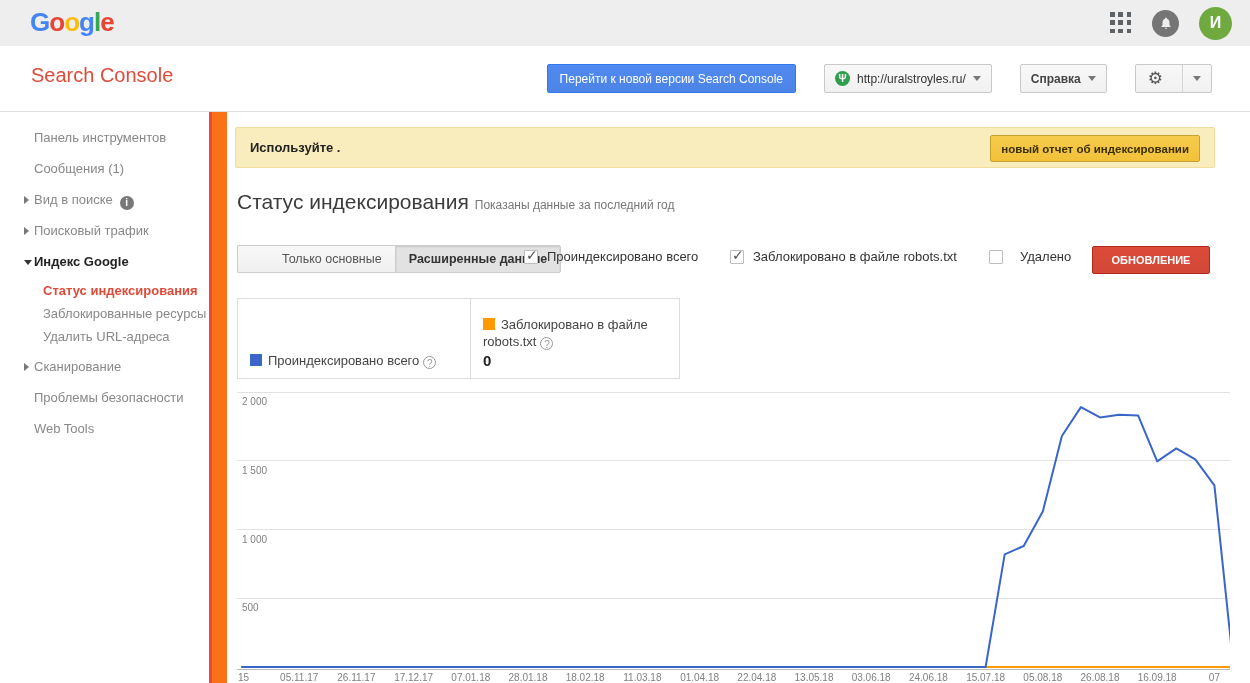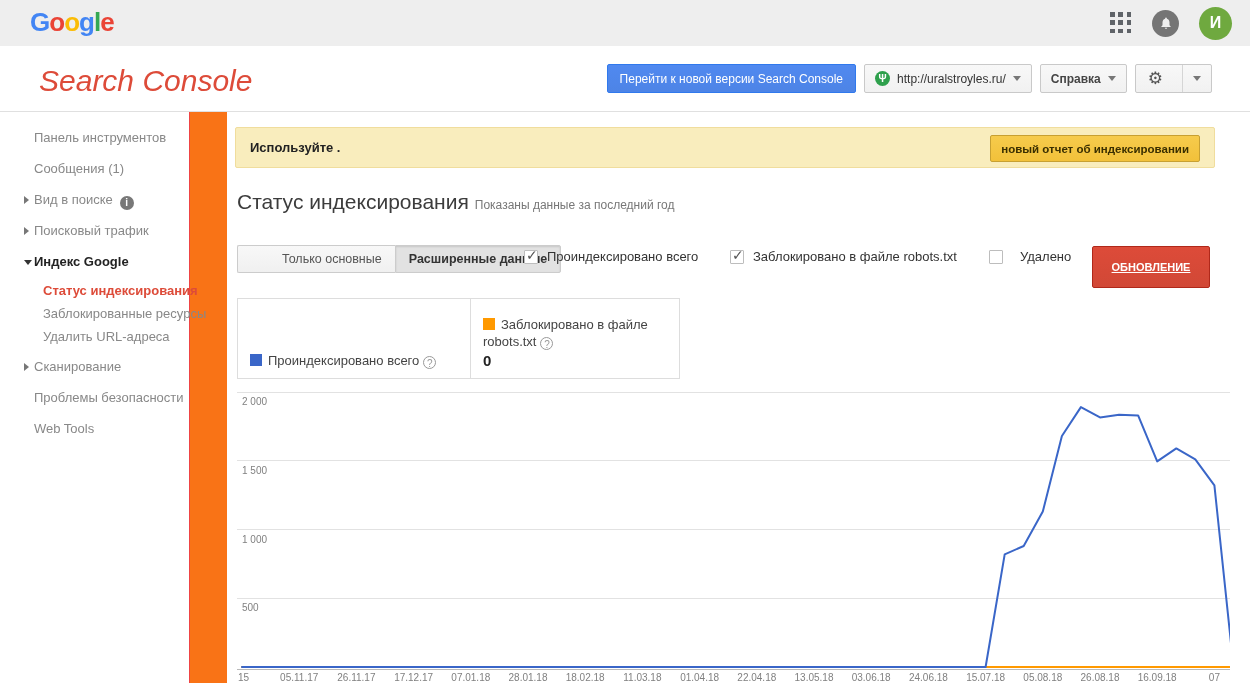--- a/index.html
+++ b/index.html
@@ -12,33 +12,33 @@
   .glogo { position:absolute; left:30px; top:7px; font-size:26px; font-weight:bold; letter-spacing:-1px; cursor:pointer; }
   .glogo span { display:inline-block; }
   .topbar-icons { position:absolute; right:18px; top:0; height:46px; display:flex; align-items:center; gap:20px; }
   .apps-grid { width:22px; height:22px; display:grid; grid-template-columns:repeat(3,1fr); gap:3px; cursor:pointer; }
   .apps-grid i { width:4.5px; height:4.5px; background:#5f6368; }
   .bell-circle { width:27px; height:27px; border-radius:50%; background:#757575; display:flex; align-items:center; justify-content:center; cursor:pointer; }
   .avatar { width:33px; height:33px; border-radius:50%; background:#6fa93f; color:#fff; font-size:16px; font-weight:bold; display:flex; align-items:center; justify-content:center; cursor:pointer; }
 
   
   .header { position:absolute; left:0; top:46px; width:1250px; height:66px; background:#fff; border-bottom:1px solid #e0e0e0; }
-  .app-title { position:absolute; left:39px; top:18px; font-size:30px; color:#dd4b39;font-style:italic; }
-  .hdr-controls { position:absolute; right:38px; top:18px; display:flex; align-items:flex-start; gap:8px;padding-left:39px; }
+  .app-title { position:absolute; left:31px; top:18px; font-size:20px; color:#dd4b39; }
+  .hdr-controls { position:absolute; right:38px; top:18px; display:flex; align-items:flex-start; gap:28px;padding-left:39px; }
   .btn-blue { height:29px; padding:0 12px; background:linear-gradient(#5089f0,#4d84e6); border:1px solid #3079ed; border-radius:2px; color:#fff; font-size:12px; display:flex; align-items:center; cursor:pointer; }
   .btn-gray { height:29px; background:linear-gradient(#f8f8f8,#f1f1f1); border:1px solid #c9c9c9; border-radius:2px; color:#444; font-size:12px; display:flex; align-items:center; padding:0 10px; gap:7px; cursor:pointer; }
   .site-favicon { width:15px; height:15px; border-radius:50%; background:#2ea04c; color:#fff; font-size:10px; line-height:15px; text-align:center; font-weight:bold; }
   .caret { width:0; height:0; border-left:4px solid transparent; border-right:4px solid transparent; border-top:5px solid #777; }
   .help-label { font-weight:bold; }
   .gear-btn { padding:0; }
   .gear-btn .seg1 { padding:0 12px; font-size:17px; color:#555; line-height:27px; }
   .gear-btn .seg2 { padding:0 10px; border-left:1px solid #d5d5d5; height:27px; display:flex; align-items:center; }
 
   
-  .sidebar { position:absolute; left:0; top:112px; width:190px; height:571px; background:#fff; border-right:1px solid #ef4444; padding-top:10px; font-size:13px; }
+  .sidebar { position:absolute; left:0; top:112px; width:212px; height:571px; background:#fff; border-right:3px solid #ef4444; padding-top:10px; font-size:13px; }
   .nav-item { position:relative; height:31px; line-height:31px; padding-left:34px; color:#888; cursor:pointer; white-space:nowrap; }
   .nav-item.child { height:23px; line-height:23px; padding-left:43px; }
   .nav-item.bold { color:#222; font-weight:bold; }
   .nav-item.sel { color:#dd4b39; font-weight:bold; }
   .tri { position:absolute; left:24px; top:50%; }
   .tri.r { margin-top:-4px; border-top:4px solid transparent; border-bottom:4px solid transparent; border-left:5px solid #777; }
   .tri.d { margin-top:-2px; border-left:4px solid transparent; border-right:4px solid transparent; border-top:5px solid #333; }
   .info-dot { display:inline-block; width:14px; height:14px; border-radius:50%; background:#787878; color:#fff; font-size:10px; font-weight:bold; line-height:14px; text-align:center; vertical-align:-2px; margin-left:7px; }
   .mt2 { margin-top:2px; } .mt3 { margin-top:3px; }
 
@@ -56,21 +56,21 @@
   .toolbar { position:absolute; left:0; top:133px; width:1023px; height:28px; }
   .seg { position:absolute; left:10px; top:0; display:flex; }
   .seg-btn { height:28px; padding:0 13px; font-size:12.5px; color:#555; background:linear-gradient(#f8f8f8,#f0f0f0); border:1px solid #ccc; display:flex; align-items:center; cursor:pointer; }
   .seg-btn.first { border-radius:2px 0 0 2px; border-right:none;padding-left:44px; }
   .seg-btn.active { background:#e2e2e2; box-shadow:inset 0 1px 2px rgba(0,0,0,.12); color:#333; font-weight:bold; border-radius:0 2px 2px 0; }
   .chk { position:absolute; top:4px; display:flex; align-items:center; gap:9px; cursor:pointer; }
   .chk .box { position:relative; width:14px; height:14px; background:#fff; border:1px solid #bdbdbd; border-radius:1px; }
   .chk .box.on:after { content:"\2713"; position:absolute; left:1px; top:-4px; font-size:14px; color:#555; }
   .chk .lbl { font-size:13px; color:#333; white-space:nowrap; }
   .chk1 { left:297px; } .chk2 { left:503px; } .chk3 { left:762px;gap:17px; }
-  .btn-red { position:absolute; left:865px; top:1px; width:118px; height:42px; background:linear-gradient(#dd4b39,#d14836); border:1px solid #b0281a; border-radius:2px; color:#fff; font-size:11px; font-weight:bold; display:flex; align-items:center; justify-content:center; cursor:pointer;text-decoration:underline; }
+  .btn-red { position:absolute; left:865px; top:1px; width:118px; height:28px; background:linear-gradient(#dd4b39,#d14836); border:1px solid #b0281a; border-radius:2px; color:#fff; font-size:11px; font-weight:bold; display:flex; align-items:center; justify-content:center; cursor:pointer; }
 
   
   .legend { position:absolute; left:10px; top:186px; width:443px; height:81px; display:flex; border:1px solid #ddd; }
   .legend-cell { padding:8px 12px 9px 12px; display:flex; flex-direction:column; justify-content:flex-end; }
   .legend-cell.c1 { width:233px; border-right:1px solid #ddd; }
   .legend-cell.c2 { width:208px; }
   .legend-label { font-size:13px; color:#444; line-height:17px; }
   .sq { display:inline-block; width:12px; height:12px; vertical-align:-1px; margin-right:6px; }
   .qmark { display:inline-block; width:13px; height:13px; border:1px solid #999; border-radius:50%; color:#999; font-size:10px; line-height:13px; text-align:center; margin-left:4px; vertical-align:-2px; cursor:pointer; }
   .legend-value { font-size:15px; font-weight:bold; color:#222; margin-top:2px; }

